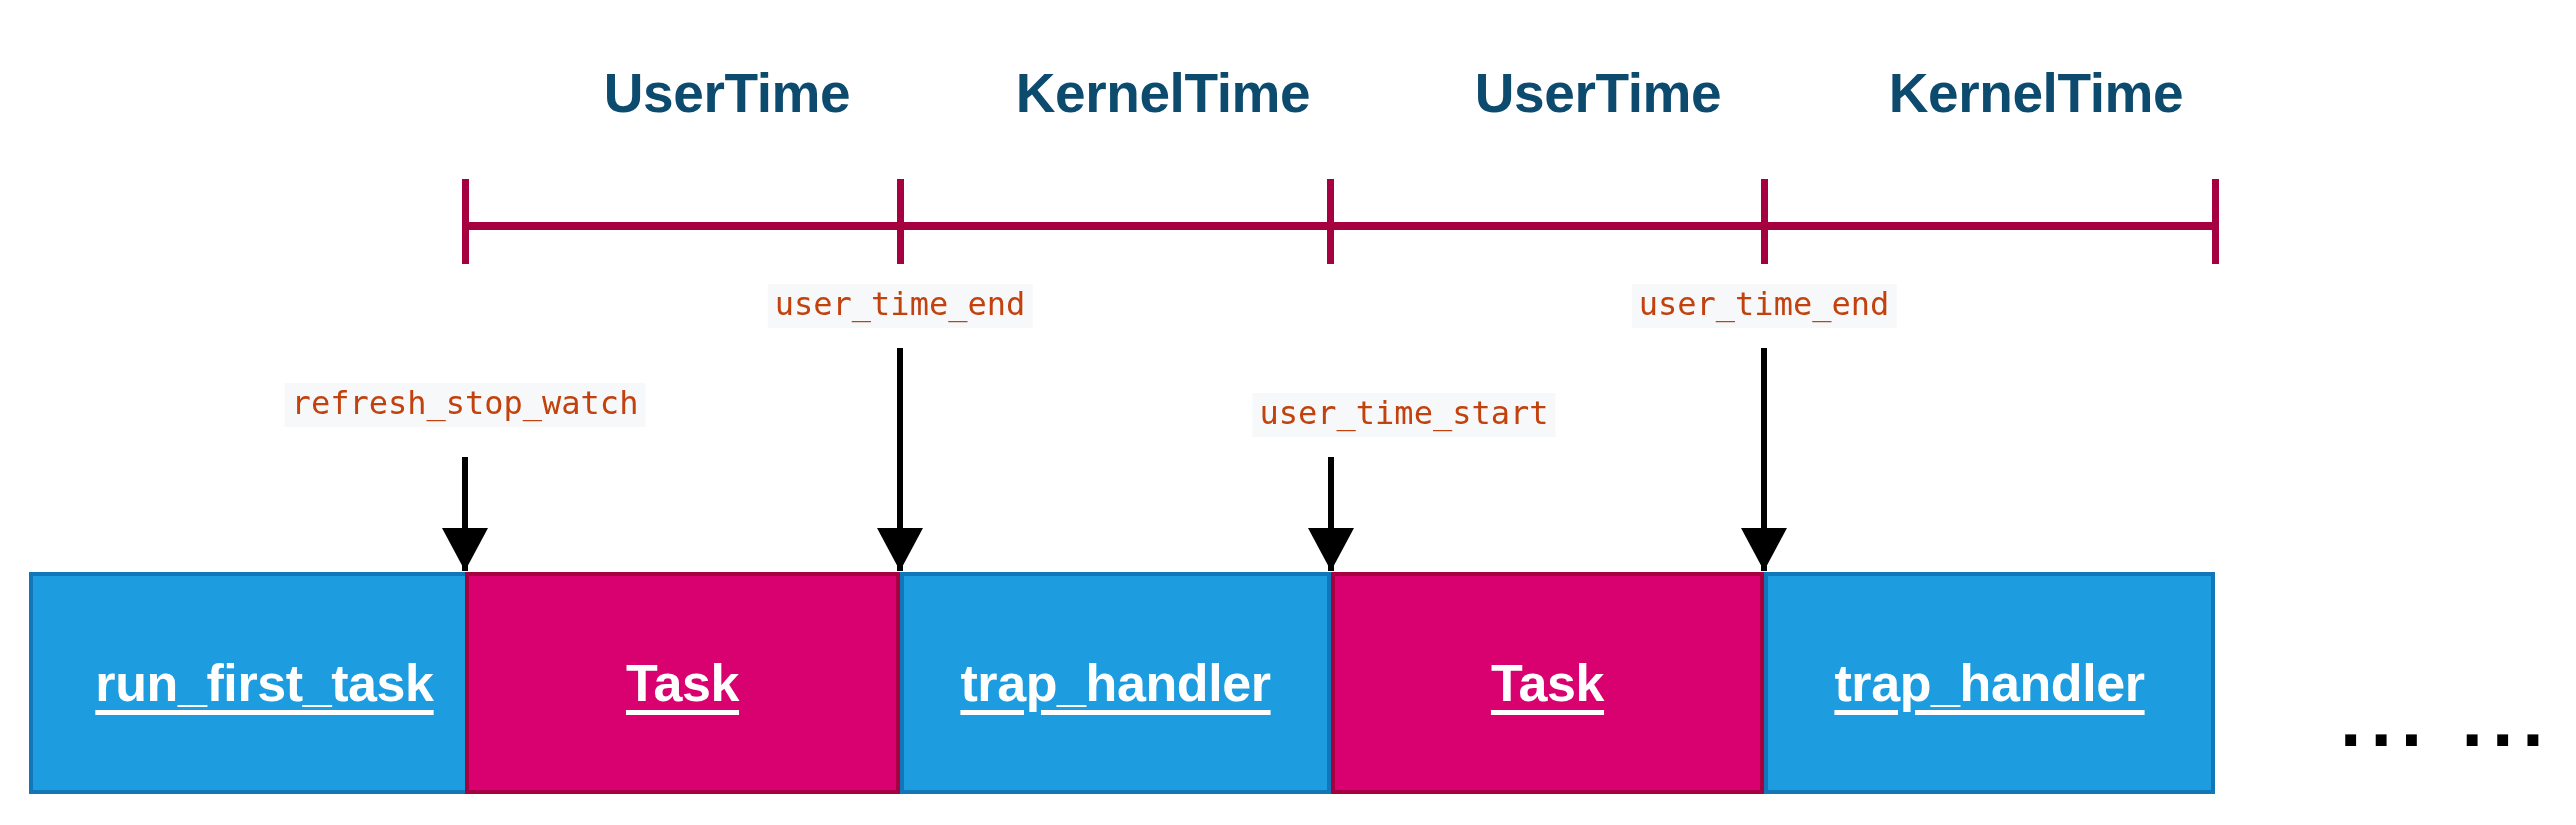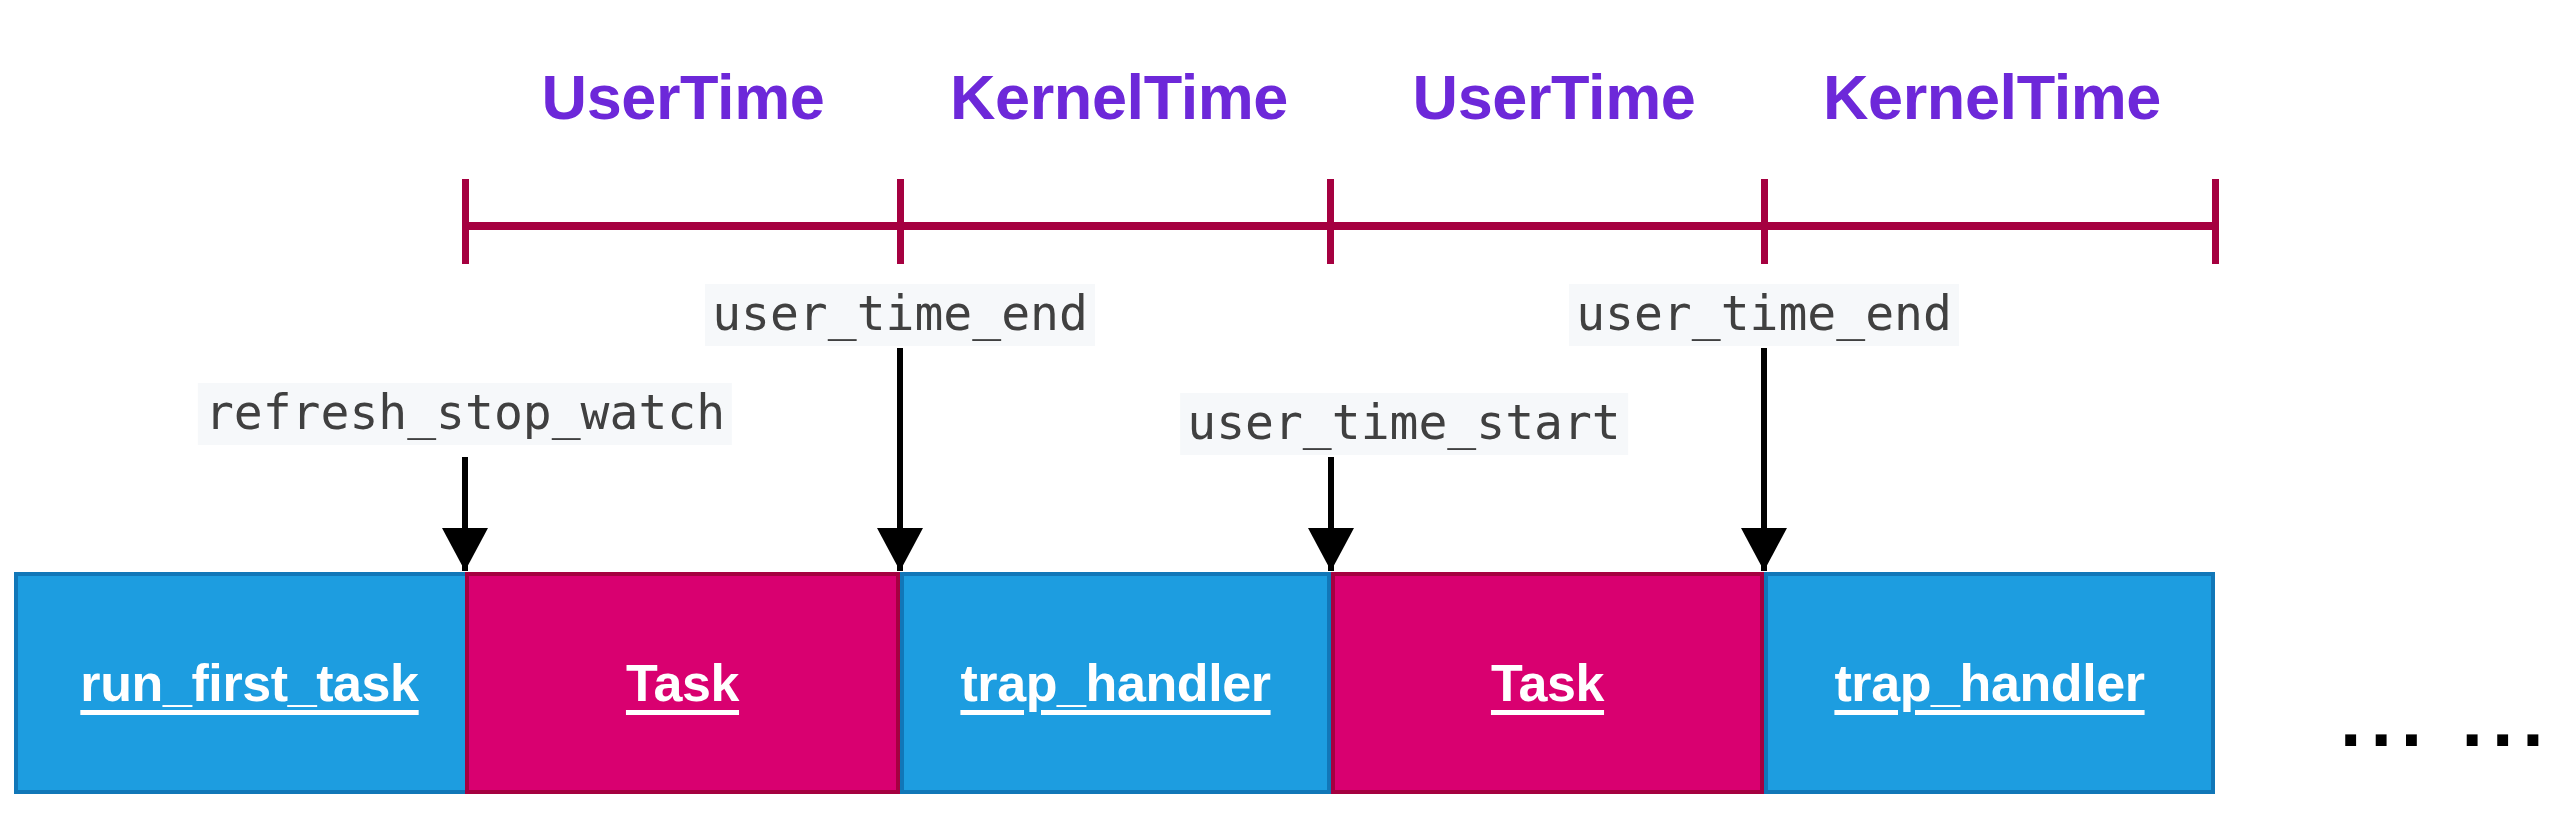--- a/index.html
+++ b/index.html
@@ -17,47 +17,48 @@
     height: 825px;
     background: #ffffff;
     overflow: hidden;
   }
 
   
   .phase-label {
     position: absolute;
     font-family: "Liberation Sans", sans-serif;
     font-weight: bold;
-    font-size: 63px;
+    font-size: 55px;
     letter-spacing: -0.4px;
-    color: #6d28d9;
+    color: #0c4a6e;
     text-align: center;
     transform: translateX(-50%);
     white-space: nowrap;
     line-height: 1;
+    margin-left: 44px;
   }
 
   
   .ruler-line {
     position: absolute;
     background: var(--crimson, #a50040);
     height: 8px;
   }
   .ruler-tick {
     position: absolute;
     background: var(--crimson, #a50040);
     width: 7.1px;
   }
 
   
   .code-chip {
     position: absolute;
     font-family: "DejaVu Sans Mono", "Liberation Mono", monospace;
-    font-size: 48px;
-    color: #404040;
+    font-size: 32px;
+    color: #c2410c;
     background: #f6f8fa;
     padding: 1.8px 7.1px 5.4px 7.1px;
     white-space: nowrap;
     transform: translateX(-50%);
     line-height: 1.15;
   }
 
   
   .arrow {
     position: absolute;
@@ -153,21 +154,21 @@
         <div class="arrow-head" style="border-top-color: rgb(0, 0, 0);"></div>
       </div>
       <div class="code-chip" style="left: 1404px; top: 393px; background: rgb(246, 248, 250);">user_time_start</div>
       <div class="arrow" style="left: 1331px; top: 457px; width: 46px; height: 114px;">
         <div class="arrow-shaft" style="height: 114px; background: rgb(0, 0, 0);"></div>
         <div class="arrow-head" style="border-top-color: rgb(0, 0, 0);"></div>
       </div>
     </div>
 
   <div id="timeline">
-      <div class="seg" style="left: 14px; top: 572px; width: 471px; height: 222px; background: rgb(29, 157, 224); border: 4.5px solid rgb(17, 119, 184);">
+      <div class="seg" style="left: 29px; top: 572px; width: 471px; height: 222px; background: rgb(29, 157, 224); border: 4.5px solid rgb(17, 119, 184);">
         <span class="seg-label" style="color: rgb(255, 255, 255);">run_first_task</span>
       </div>
       <div class="seg" style="left: 465px; top: 572px; width: 435px; height: 222px; background: rgb(217, 0, 112); border: 4.5px solid rgb(165, 0, 64);">
         <span class="seg-label" style="color: rgb(255, 255, 255);">Task</span>
       </div>
       <div class="seg" style="left: 900px; top: 572px; width: 431px; height: 222px; background: rgb(29, 157, 224); border: 4.5px solid rgb(17, 119, 184);">
         <span class="seg-label" style="color: rgb(255, 255, 255);">trap_handler</span>
       </div>
       <div class="seg" style="left: 1331px; top: 572px; width: 433px; height: 222px; background: rgb(217, 0, 112); border: 4.5px solid rgb(165, 0, 64);">
         <span class="seg-label" style="color: rgb(255, 255, 255);">Task</span>

